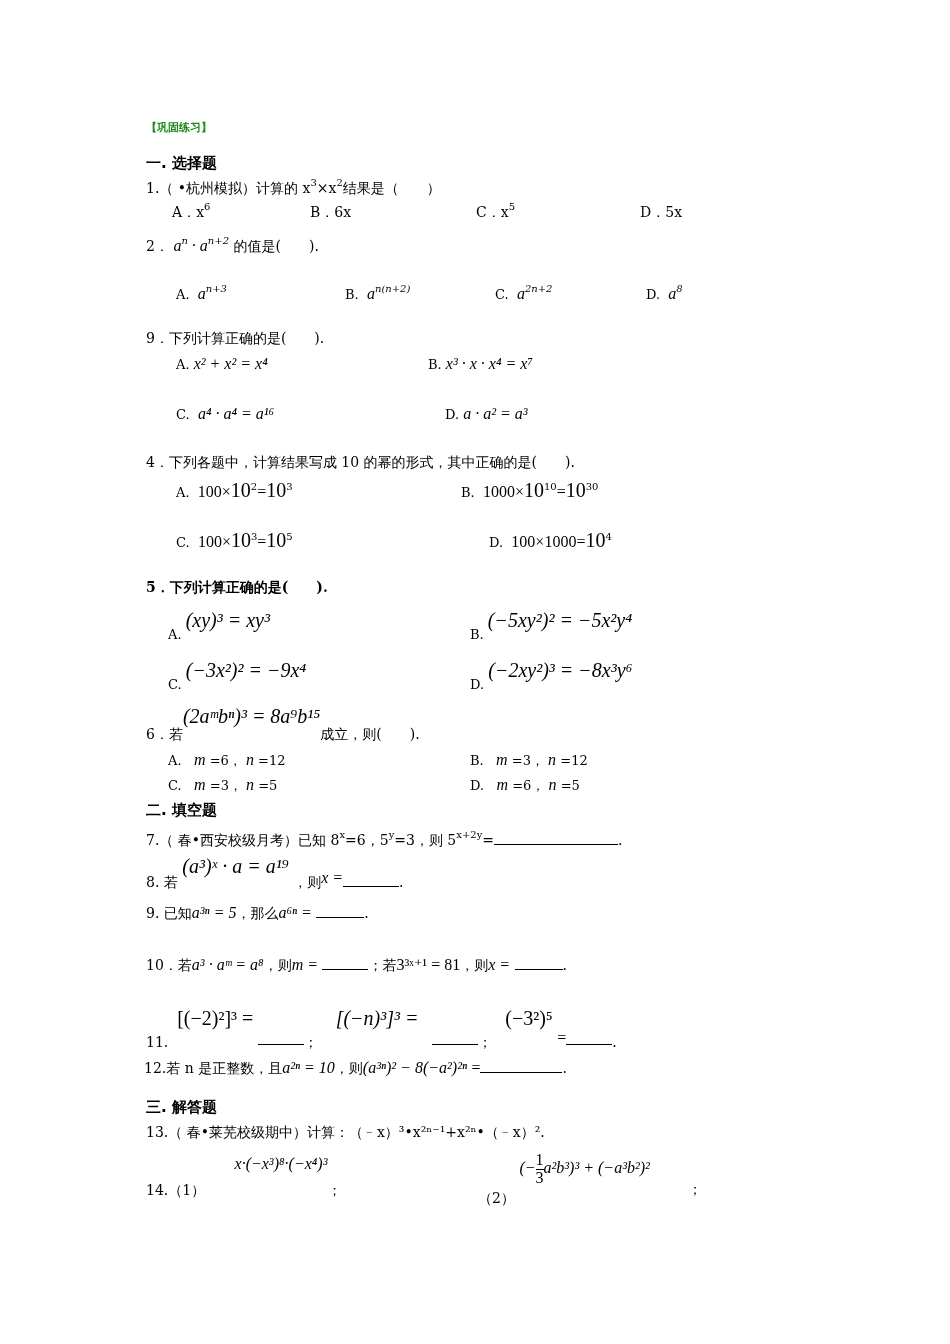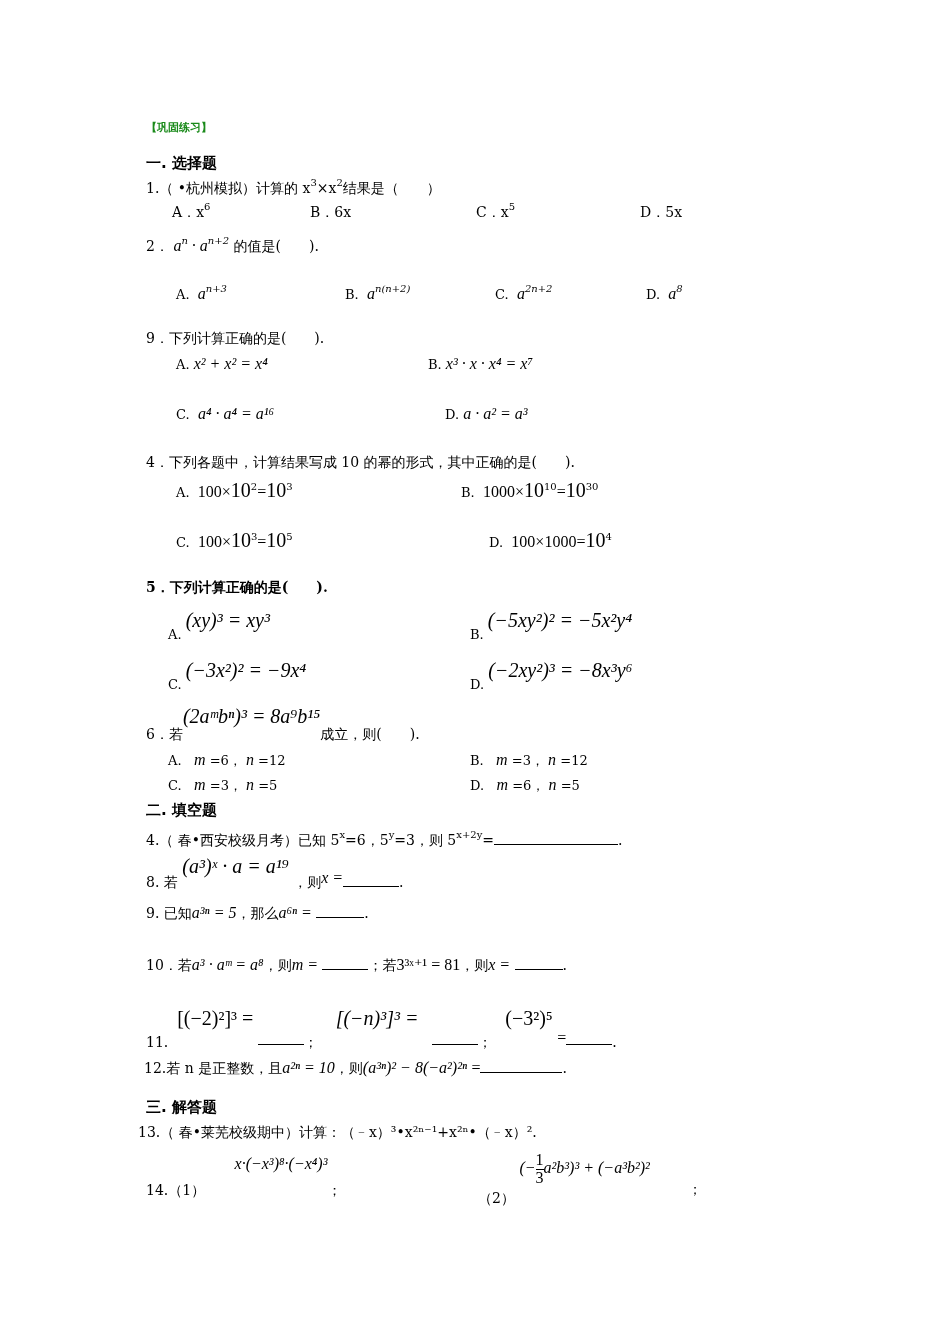--- a/index.html
+++ b/index.html
@@ -69,21 +69,21 @@
   <span style="position:relative;top:16px;">6．若</span><span class="m big">(2aᵐbⁿ)³ = 8a⁹b¹⁵</span><span style="position:relative;top:16px;">成立，则(　　).</span>
 </div>
 <div class="abs opt" style="left:168px; top:752px;"><span>A.</span>&nbsp;&nbsp;&nbsp;<span class="m">m</span> =<span>6</span>，&nbsp;<span class="m">n</span> =<span>12</span></div>
 <div class="abs opt" style="left:470px; top:752px;"><span>B.</span>&nbsp;&nbsp;&nbsp;<span class="m">m</span> =<span>3</span>，&nbsp;<span class="m">n</span> =<span>12</span></div>
 <div class="abs opt" style="left:168px; top:777px;"><span>C.</span>&nbsp;&nbsp;&nbsp;<span class="m">m</span> =<span>3</span>，&nbsp;<span class="m">n</span> =<span>5</span></div>
 <div class="abs opt" style="left:470px; top:777px;"><span>D.</span>&nbsp;&nbsp;&nbsp;<span class="m">m</span> =<span>6</span>，&nbsp;<span class="m">n</span> =<span>5</span></div>
 
 <div class="abs sec" style="left:146px; top:803px;">二. 填空题</div>
 
 <div class="abs q" style="left:146px; top:830px;">
-  <span>4.（ 春•西安校级月考）已知 5</span><sup>x</sup><span>=6，5</span><sup>y</sup><span>=3，则 5</span><sup>x+2y</sup><span>=</span><span class="blank" style="width:124px;"></span><span>.</span>
+  <span>7.（ 春•西安校级月考）已知 8</span><sup>x</sup><span>=6，5</span><sup>y</sup><span>=3，则 5</span><sup>x+2y</sup><span>=</span><span class="blank" style="width:124px;"></span><span>.</span>
 </div>
 
 <div class="abs q" style="left:146px; top:856px;">
   <span style="position:relative;top:14px;">8. 若</span>&nbsp;<span class="m big">(a³)ˣ · a = a¹⁹</span>&nbsp;<span style="position:relative;top:14px;">，则</span><span class="m" style="position:relative;top:10px;">x =</span><span class="blank" style="width:56px;position:relative;top:14px;"></span><span style="position:relative;top:14px;">.</span>
 </div>
 
 <div class="abs q" style="left:146px; top:903px;">
   <span>9. 已知</span><span class="m">a³ⁿ = 5</span><span>，那么</span><span class="m">a⁶ⁿ =</span> <span class="blank" style="width:48px;"></span><span>.</span>
 </div>
 
@@ -94,21 +94,21 @@
 <div class="abs q" style="left:146px; top:1008px;">
   <span style="position:relative;top:22px;">11.</span>&nbsp;&nbsp;<span class="mr big">[(−2)²]³ =</span>&nbsp;<span class="blank" style="width:46px;position:relative;top:20px;"></span><span style="position:relative;top:22px;">；</span>&nbsp;&nbsp;&nbsp;&nbsp;<span class="m big">[(−n)³]³ =</span>&nbsp;&nbsp;&nbsp;<span class="blank" style="width:46px;position:relative;top:20px;"></span><span style="position:relative;top:22px;">；</span>&nbsp;&nbsp;&nbsp;<span class="mr big">(−3²)⁵</span>&nbsp;<span class="mr" style="position:relative;top:18px;">=</span><span class="blank" style="width:46px;position:relative;top:20px;"></span><span style="position:relative;top:22px;">.</span>
 </div>
 
 <div class="abs q" style="left:144px; top:1058px;">
   <span>12.若 n 是正整数，且</span><span class="m">a²ⁿ = 10</span><span>，则</span><span class="m">(a³ⁿ)² − 8(−a²)²ⁿ</span> <span class="mr">=</span><span class="blank" style="width:82px;"></span><span>.</span>
 </div>
 
 <div class="abs sec" style="left:146px; top:1100px;">三. 解答题</div>
 
-<div class="abs q" style="left:138px; top:1125px;">13.（ 春•莱芜校级期中）计算：（﹣x）³•x²ⁿ⁻¹+x²ⁿ•（﹣x）².</div>
+<div class="abs q" style="left:146px; top:1125px;">13.（ 春•莱芜校级期中）计算：（﹣x）³•x²ⁿ⁻¹+x²ⁿ•（﹣x）².</div>
 
 <div class="abs q" style="left:146px; top:1152px;">
   <span style="position:relative;top:30px;">14.（1）</span>&nbsp;&nbsp;&nbsp;<span class="m" style="position:relative;top:4px;margin-left:16px;">x·(−x³)⁸·(−x⁴)³</span><span style="position:relative;top:30px;">；</span>
 </div>
 <div class="abs q" style="left:478px; top:1152px;">
   <span style="position:relative;top:30px;">（2）</span>&nbsp;<span class="m">(−</span><span class="frac mr"><span style="border-bottom:1px solid #000;">1</span><span>3</span></span><span class="m">a²b³)³ + (−a³b²)²</span>
 </div>
 <div class="abs q" style="left:688px; top:1182px;">；</div>
 
 </body></html>

